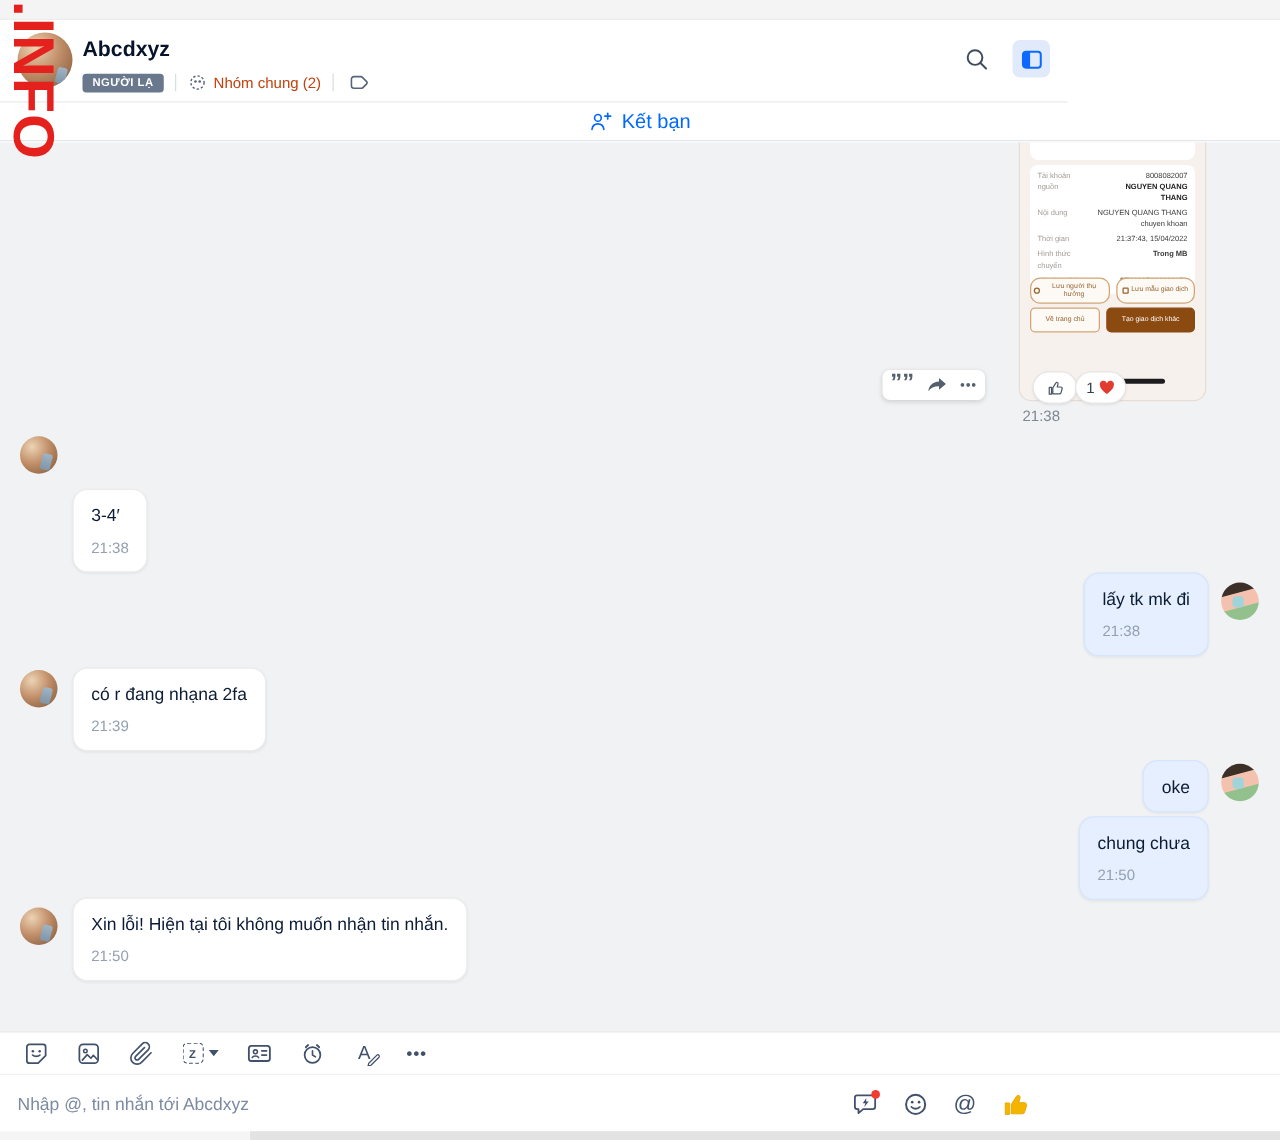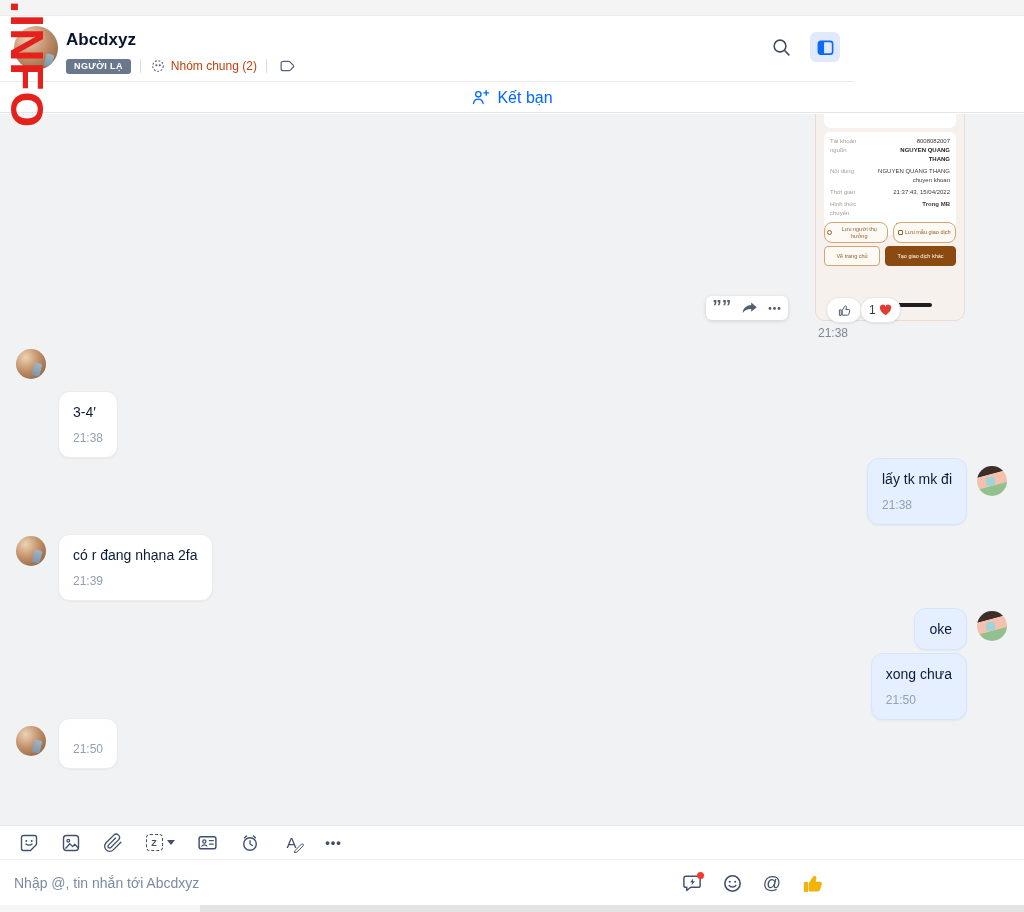--- a/index.html
+++ b/index.html
@@ -232,26 +232,27 @@
   <div class="bubble" style="left:58px;top:420px">
     <span>có r đang nhạna 2fa</span>
     <span class="time">21:39</span>
   </div>
 
   <div class="bubble right" style="right:57px;top:494px">
     <span>oke</span>
   </div>
   <div class="msg-avatar avatar cartoon" style="right:17px;top:497px;left:auto"></div>
   <div class="bubble right" style="right:57px;top:539px">
-    <span>xong chưa</span>
+    <span>chung chưa</span>
     <span class="time">21:50</span>
   </div>
 
   <div class="msg-avatar avatar female" style="left:16px;top:612px"></div>
   <div class="bubble" style="left:58px;top:604px">
+    <span>Xin lỗi! Hiện tại tôi không muốn nhận tin nhắn.</span>
     <span class="time">21:50</span>
   </div>
 </div>
 
 <div class="toolbar">
   <span class="tb-btn">
     <svg width="20" height="20" viewBox="0 0 20 20">
       <path d="M4.5 2.5 h11 a2 2 0 0 1 2 2 v7 l-6 6 h-7 a2 2 0 0 1 -2-2 v-11 a2 2 0 0 1 2-2 z" fill="none" stroke="#41506b" stroke-width="1.4" stroke-linejoin="round"></path>
       <circle cx="7.3" cy="8" r="1" fill="#41506b"></circle>
         <circle cx="12.7" cy="8" r="1" fill="#41506b"></circle>

